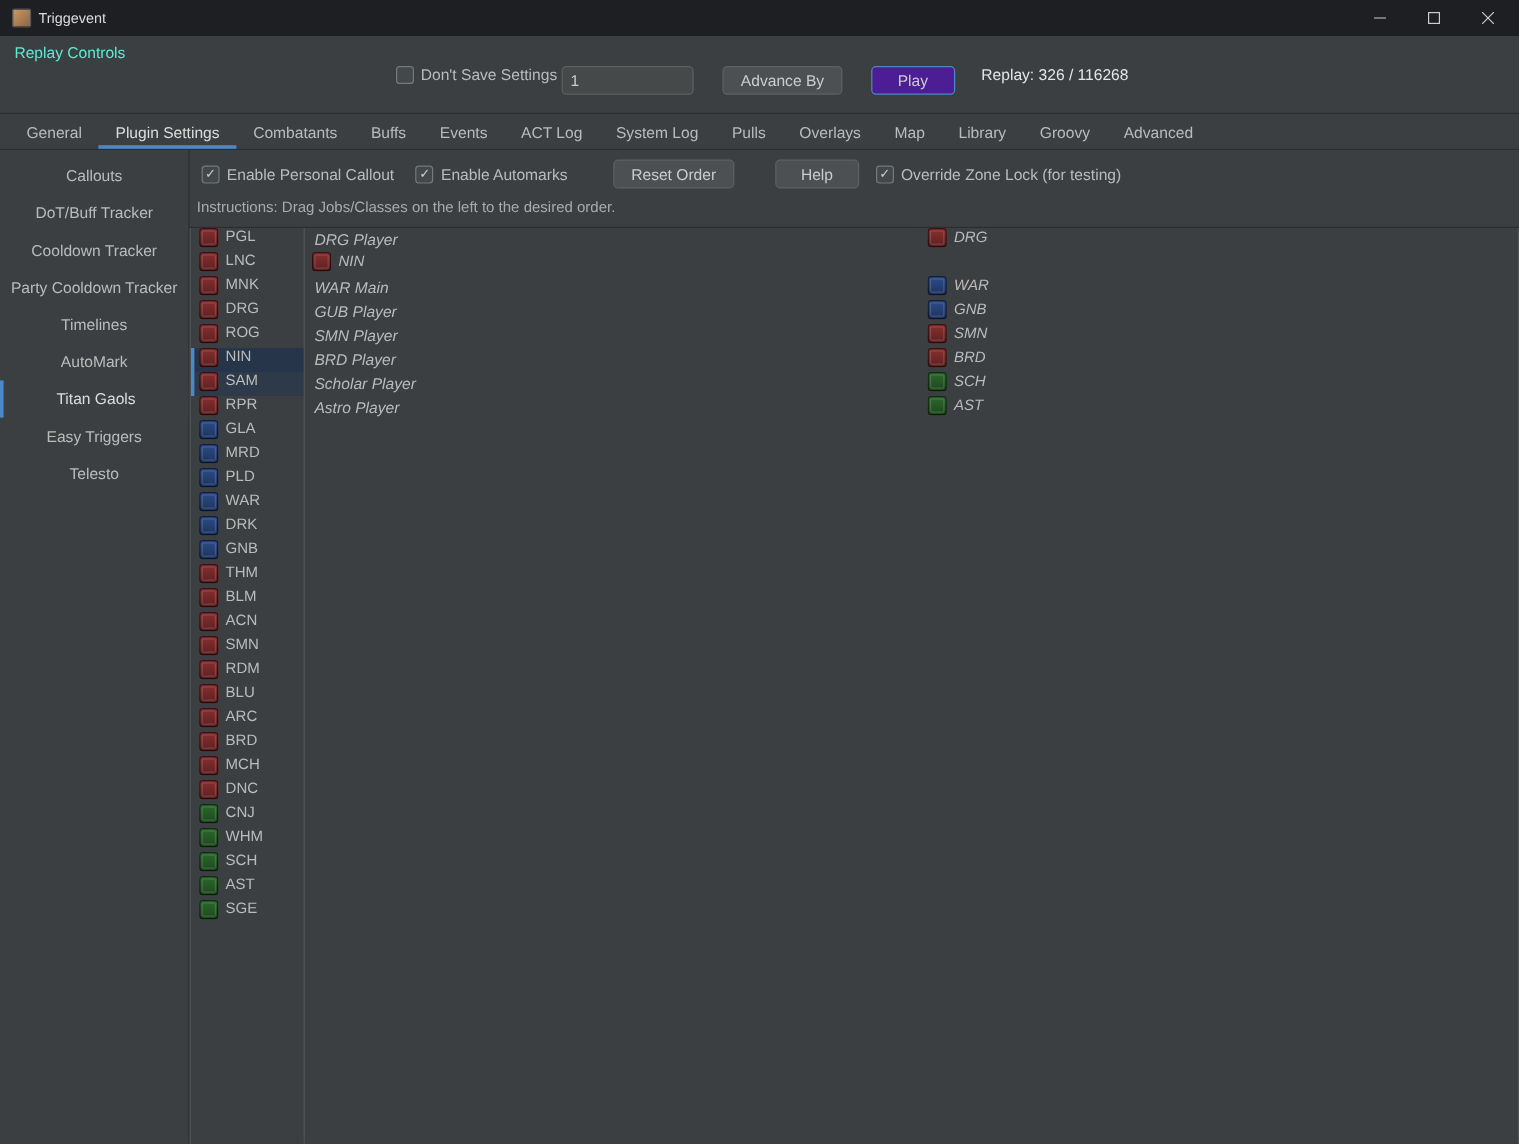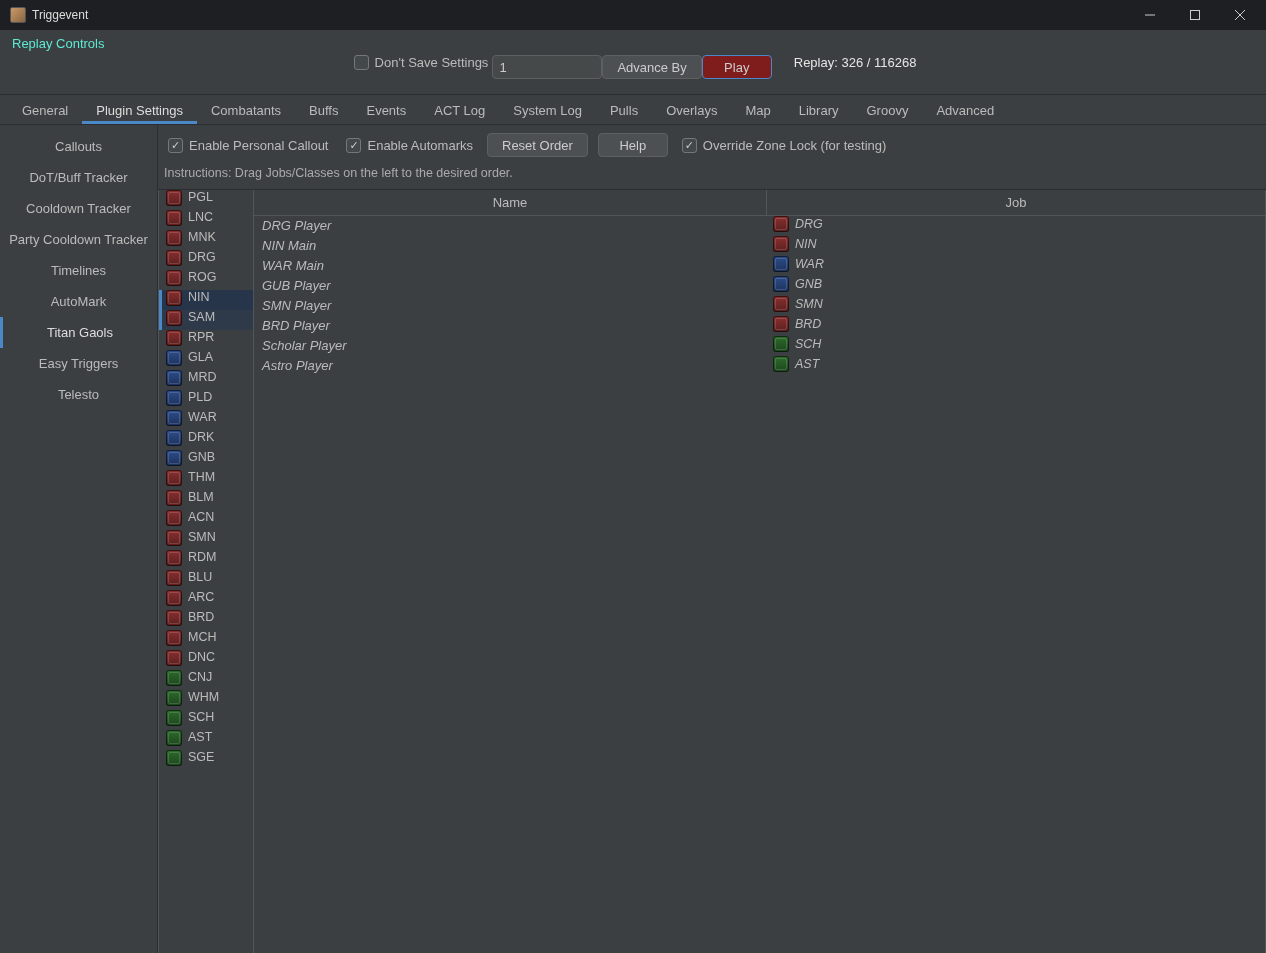--- a/index.html
+++ b/index.html
@@ -62,22 +62,23 @@
     background:#45494a;border:1px solid #5e6060;color:#ccc;
     height:24px;padding:2px 6px;border-radius:4px;width:110px;
     font-size:13px;
   }
   .btn {
     background:#4c5052;border:1px solid #5e6060;color:#ccc;
     height:24px;padding:0 14px;border-radius:4px;
     display:inline-flex;align-items:center;justify-content:center;
     font-size:13px;
     min-width:70px;
-  }
-  .btn.primary { border:1px solid #4a88c7; background:#7f1d1d; }
+    margin-left:24px;
+  }
+  .btn.primary { border:1px solid #4a88c7; background:#4c1d95; }
   .status-text { margin-left:22px; color:#e5e5e5; }
   .tabs {
     display:flex; gap:0; padding: 4px 8px 0 8px;
     border-bottom:1px solid #2b2d30; height:30px; align-items:flex-end;
   }
   .tab {
     padding:6px 14px; color:#bbb; font-size:13px;
   }
   .tab.active {
     color:#ddd; border-bottom:3px solid #4a88c7; padding-bottom:3px;
@@ -349,34 +350,29 @@
           <div class="row">
             <div class="job-icon role-healer"></div>
             <span class="job-code">AST</span>
           </div>
           <div class="row">
             <div class="job-icon role-healer"></div>
             <span class="job-code">SGE</span>
           </div>
         </div>
       <div class="party-pane">
-        <div class="party-header">
-          <div class="col-name">Name</div>
-          <div class="col-job">Job</div>
-        </div>
         <div class="party-rows" id="party-rows">
             <div class="party-row">
               <div class="cell-name">DRG Player</div>
               <div class="cell-job">
                 <div class="job-icon role-melee"></div>
                 <span class="job-code">DRG</span>
               </div>
             </div>
             <div class="party-row">
-              <div class="cell-name">NIN Main</div>
               <div class="cell-job">
                 <div class="job-icon role-melee"></div>
                 <span class="job-code">NIN</span>
               </div>
             </div>
             <div class="party-row">
               <div class="cell-name">WAR Main</div>
               <div class="cell-job">
                 <div class="job-icon role-tank"></div>
                 <span class="job-code">WAR</span>

